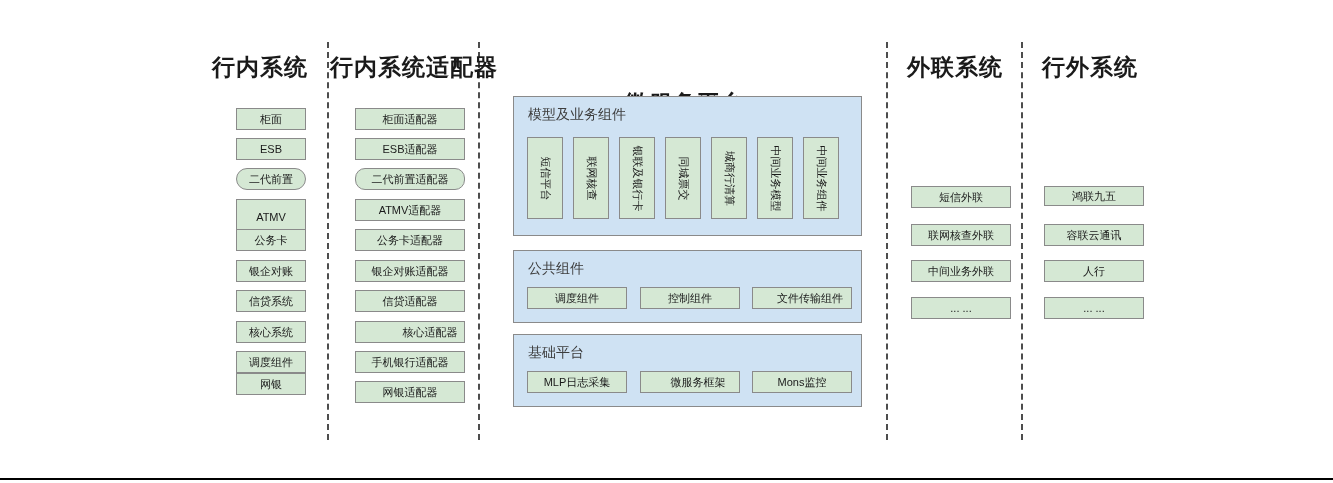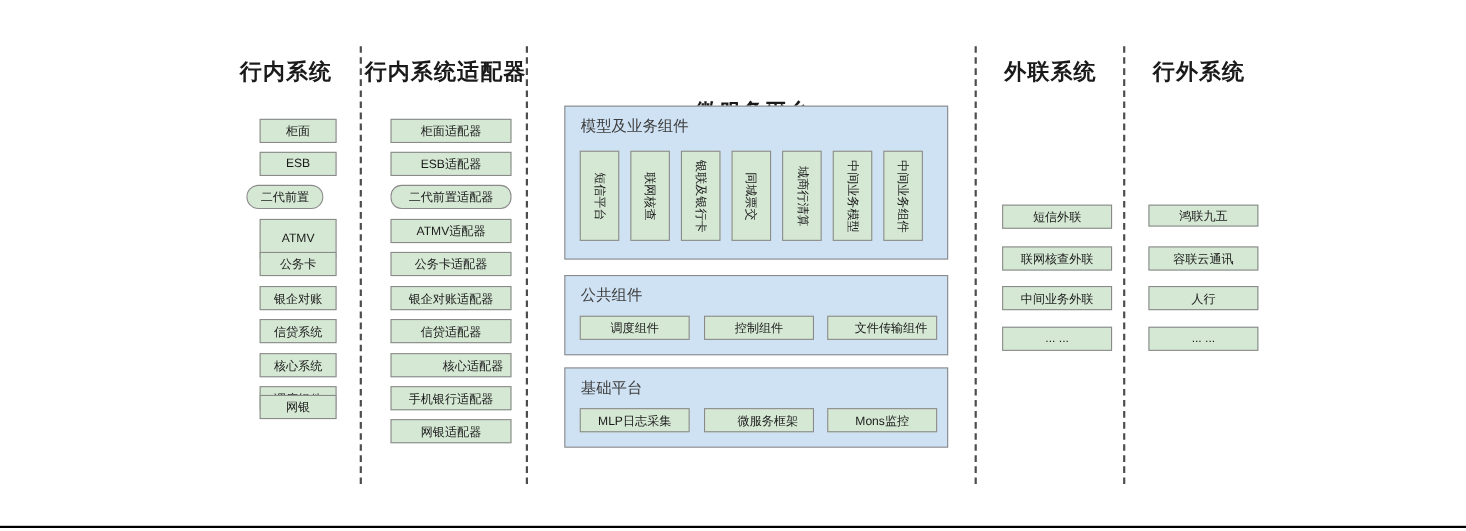--- a/index.html
+++ b/index.html
@@ -12,21 +12,21 @@
 
   
   .divider{
     position:absolute;top:42px;height:398px;width:0;
     border-left:2px dashed #4d4d4d;
   }
 
   
   .col-title{
     position:absolute;text-align:center;
-    font-size:20px;font-weight:bold;color:#1a1a1a;
+    font-size:23px;font-weight:bold;color:#1a1a1a;
     letter-spacing:1px;white-space:nowrap;
   }
 
   
   .node{
     position:absolute;box-sizing:border-box;
     background:#d5e8d4;border:1px solid #8a8a8a;
     display:flex;align-items:center;justify-content:center;
     font-size:11px;color:#1a1a1a;white-space:nowrap;
   }
@@ -72,28 +72,28 @@
   <div class="divider" style="left:1021px;"></div>
 
   <div class="col-title" style="left:195px;top:52px;width:130px;">行内系统</div>
   <div class="col-title" style="left:330px;top:52px;width:150px;">行内系统适配器</div>
   <div class="col-title" style="left:545px;top:52px;width:280px;margin-top:36px;">微服务平台</div>
   <div class="col-title" style="left:890px;top:52px;width:130px;">外联系统</div>
   <div class="col-title" style="left:1025px;top:52px;width:130px;">行外系统</div>
 
   <div class="node" style="left:236px;top:108px;width:70px;height:22px;">柜面</div>
   <div class="node" style="left:236px;top:138px;width:70px;height:22px;">ESB</div>
-  <div class="node" style="left:224px;top:168px;width:70px;height:22px;border-radius:11px;">二代前置</div>
+  <div class="node" style="left:236px;top:168px;width:70px;height:22px;border-radius:11px;">二代前置</div>
   <div class="node" style="left:236px;top:199px;width:70px;height:36px;">ATMV</div>
   <div class="node" style="left:236px;top:229px;width:70px;height:22px;">公务卡</div>
   <div class="node" style="left:236px;top:260px;width:70px;height:22px;">银企对账</div>
   <div class="node" style="left:236px;top:290px;width:70px;height:22px;">信贷系统</div>
   <div class="node" style="left:236px;top:321px;width:70px;height:22px;">核心系统</div>
   <div class="node" style="left:236px;top:351px;width:70px;height:22px;">调度组件</div>
-  <div class="node" style="left:236px;top:359px;width:70px;height:22px;">网银</div>
+  <div class="node" style="left:236px;top:373px;width:70px;height:22px;">网银</div>
 
   <div class="node" style="left:355px;top:108px;width:110px;height:22px;">柜面适配器</div>
   <div class="node" style="left:355px;top:138px;width:110px;height:22px;">ESB适配器</div>
   <div class="node" style="left:355px;top:168px;width:110px;height:22px;border-radius:10px;">二代前置适配器</div>
   <div class="node" style="left:355px;top:199px;width:110px;height:22px;">ATMV适配器</div>
   <div class="node" style="left:355px;top:229px;width:110px;height:22px;">公务卡适配器</div>
   <div class="node" style="left:355px;top:260px;width:110px;height:22px;">银企对账适配器</div>
   <div class="node" style="left:355px;top:290px;width:110px;height:22px;">信贷适配器</div>
   <div class="node" style="left:355px;top:321px;width:110px;height:22px;padding-left:40px;">核心适配器</div>
   <div class="node" style="left:355px;top:351px;width:110px;height:22px;">手机银行适配器</div>

